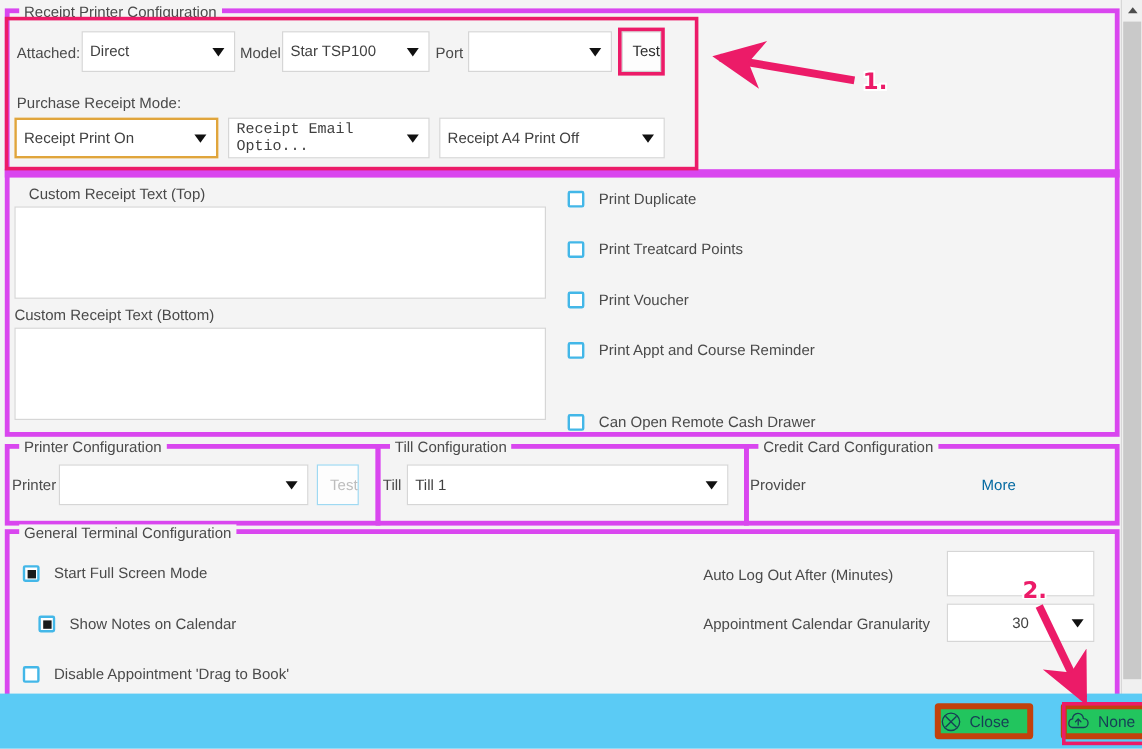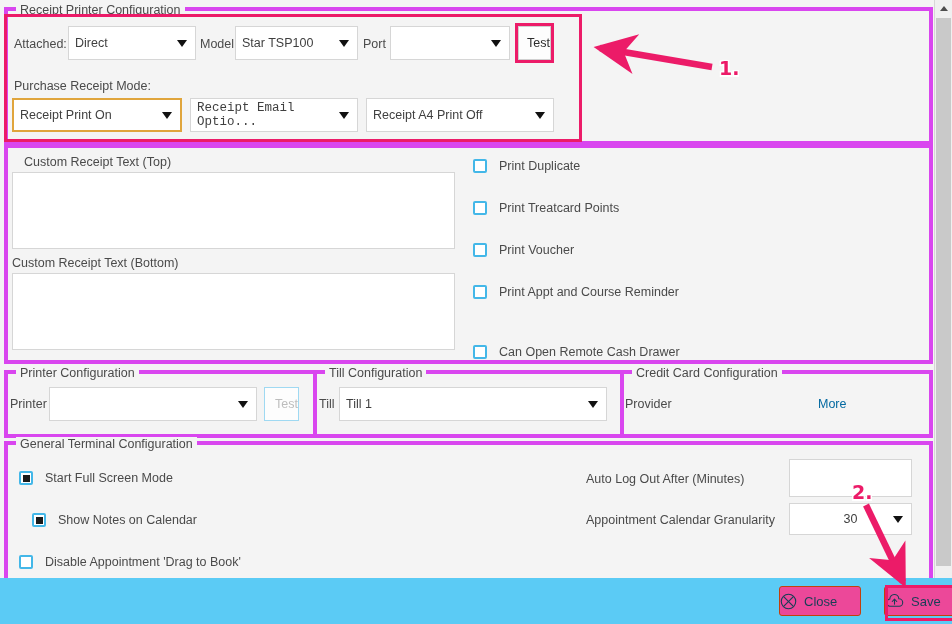--- a/index.html
+++ b/index.html
@@ -52,21 +52,21 @@
   
   .cb-row{position:absolute;display:flex;align-items:center;gap:12px;}
   .cb{width:14px;height:14px;border:2px solid #43b7e8;background:#fff;box-sizing:border-box;
       border-radius:2px;display:flex;align-items:center;justify-content:center;flex:none;}
   .cb.checked:after{content:"";width:7px;height:7px;background:#1a1a1a;display:block;}
   .cb-label{font-size:12.5px;color:#4a4a4a;white-space:nowrap;}
 
   
   .bottombar{position:absolute;left:0;bottom:0;width:952px;height:46px;background:#5bcbf5;}
   .bbtn{
-    position:absolute;top:8px;height:30px;background:#ec4899;border:1px solid #c2410c;
+    position:absolute;top:8px;height:30px;background:#22c55e;border:5px solid #c2410c;
     border-radius:3px;display:flex;align-items:center;gap:7px;padding:0 0;
     color:#173f56;font-size:13px;box-sizing:border-box;
   }
   .bbtn svg{display:block;}
 
   
   .hl{position:absolute;border:3px solid #ec1b68;box-sizing:border-box;pointer-events:none;}
   .ann-num{position:absolute;color:#ec1b68;font-weight:bold;font-size:19px;
     font-family:"DejaVu Sans", sans-serif;
     text-shadow:-1.5px -1.5px 0 #fff,1.5px -1.5px 0 #fff,-1.5px 1.5px 0 #fff,1.5px 1.5px 0 #fff,0 0 3px #fff;}
@@ -227,21 +227,21 @@
        <line x1="15.4" y1="4.6" x2="4.6" y2="15.4" stroke="#173f56" stroke-width="1.3"></line>
      </svg>
      <span>Close</span>
    </div>
    <div class="bbtn" style="left:884px;width:78px;">
      <svg width="19" height="17" viewBox="0 0 22 18">
        <path d="M5.4 14.5 A4.2 4.2 0 0 1 5.6 6.2 A5.2 5.2 0 0 1 16 5.9 A3.9 3.9 0 0 1 16.4 14.5 Z" fill="none" stroke="#173f56" stroke-width="1.25" stroke-linejoin="round"></path>
        <line x1="11" y1="12.6" x2="11" y2="6.6" stroke="#173f56" stroke-width="1.25"></line>
        <polyline points="8.4,9 11,6.3 13.6,9" fill="none" stroke="#173f56" stroke-width="1.25" stroke-linecap="round" stroke-linejoin="round"></polyline>
      </svg>
-     <span>Save</span>
+     <span>None</span>
    </div>
  </div>
 
  <div class="hl" style="left:4px;top:14px;width:578px;height:128px;"></div>
  <div class="hl" style="left:515px;top:23px;width:39px;height:40px;"></div>
  <div class="hl" style="left:885px;top:585px;width:79px;height:36px;"></div>
 
  <svg class="ann-svg" style="left:0;top:0;width:952px;height:624px;">
    <defs>
      <marker id="ah1" markerWidth="7" markerHeight="7" refX="5.6" refY="3.5" orient="auto">

